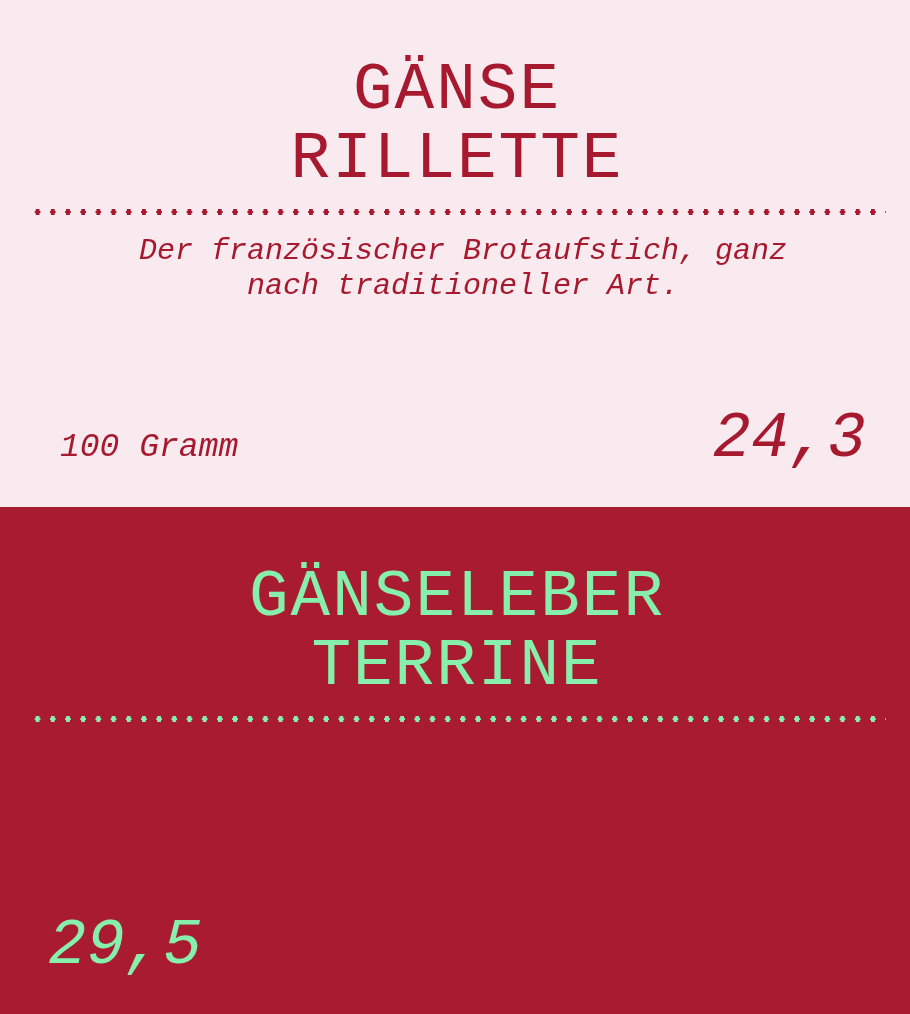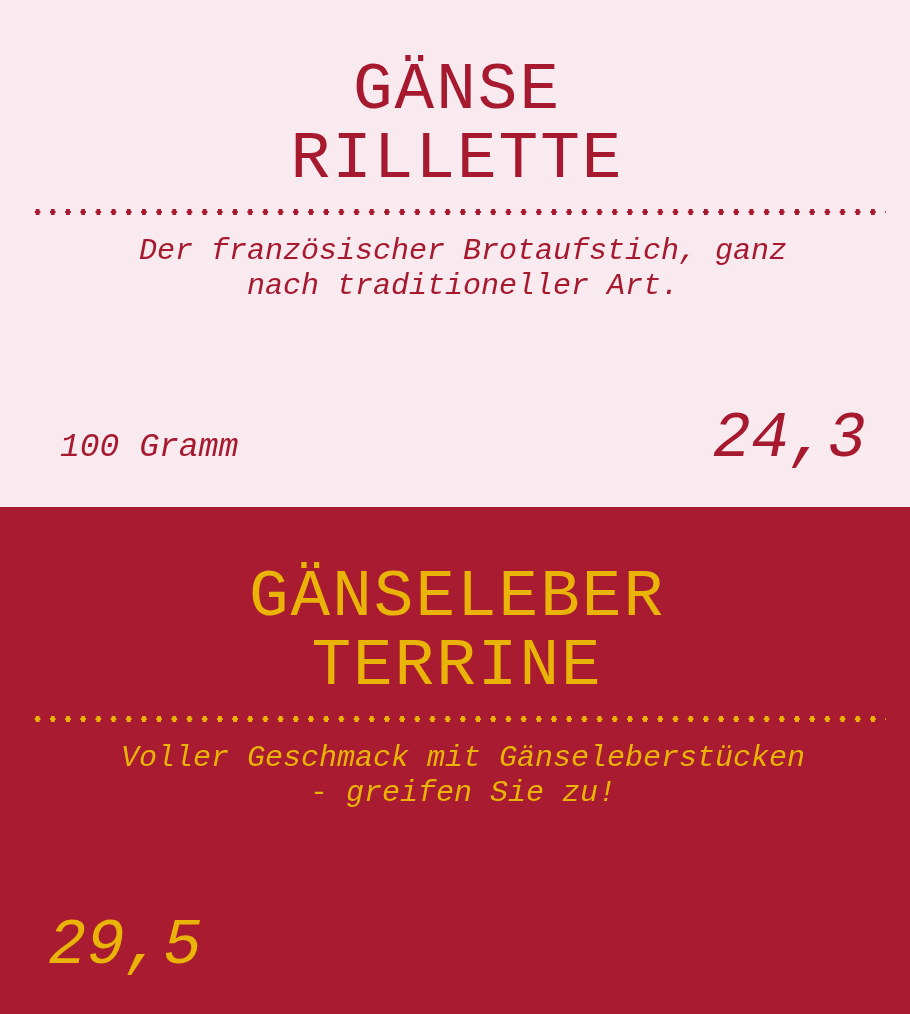--- a/index.html
+++ b/index.html
@@ -21,21 +21,21 @@
     padding: 56px 44px 36px 48px;
     display: flex;
     flex-direction: column;
   }
   .panel.light {
     background: #f8eaee;
     color: #a6192f;
   }
   .panel.dark {
     background: #a81b31;
-    color: #eab308;
+    color: #86efac;
   }
   .title {
     margin: 0;
     font-size: 66px;
     font-weight: 400;
     line-height: 1.05;
     letter-spacing: 2px;
     white-space: pre-line;
   }
   .dots {
@@ -85,20 +85,18 @@
     <div class="footer">
       <span class="portion">100 Gramm</span>
       <span class="price">24,3</span>
     </div>
   </section>
 
   <section class="panel dark">
     <h1 class="title">GÄNSELEBER
 TERRINE</h1>
     <div class="dots"></div>
-    <p class="desc">Voller Geschmack mit Gänseleberstücken
-- greifen Sie zu!</p>
     <div class="footer">
       <span class="price">29,5</span>
     </div>
   </section>
 
 </div>
 
 </body></html>

